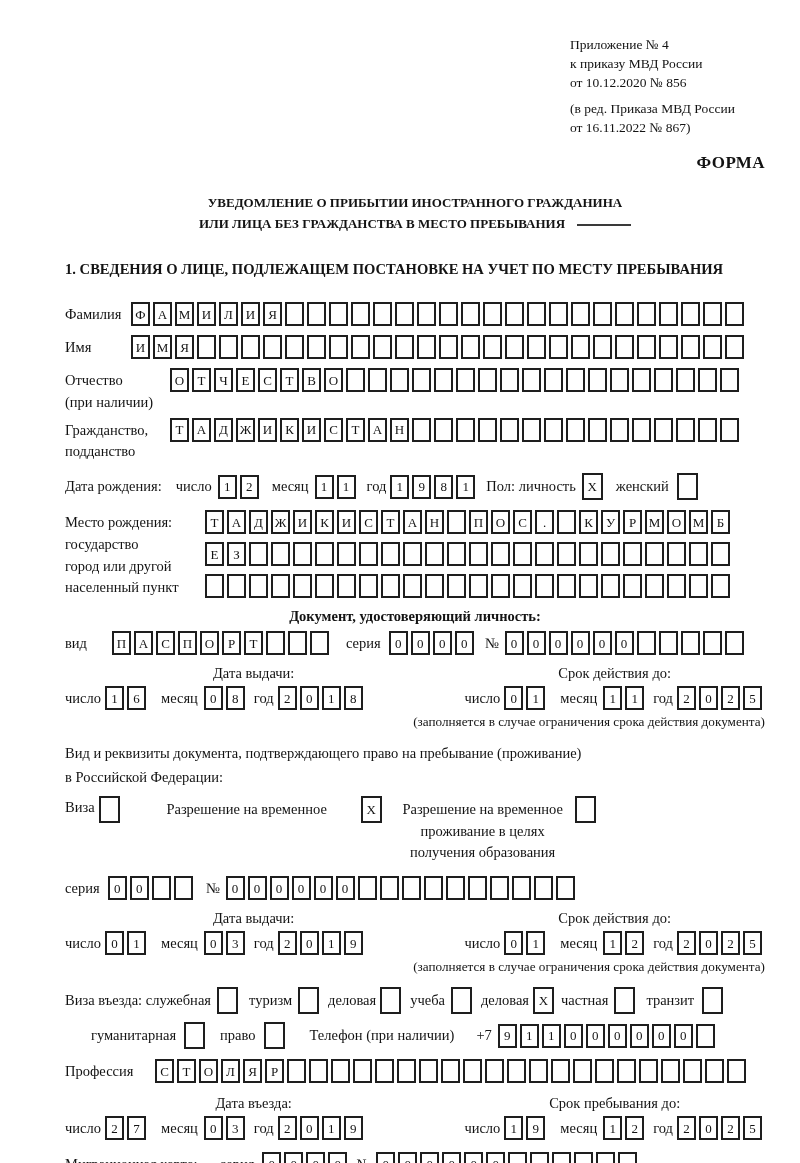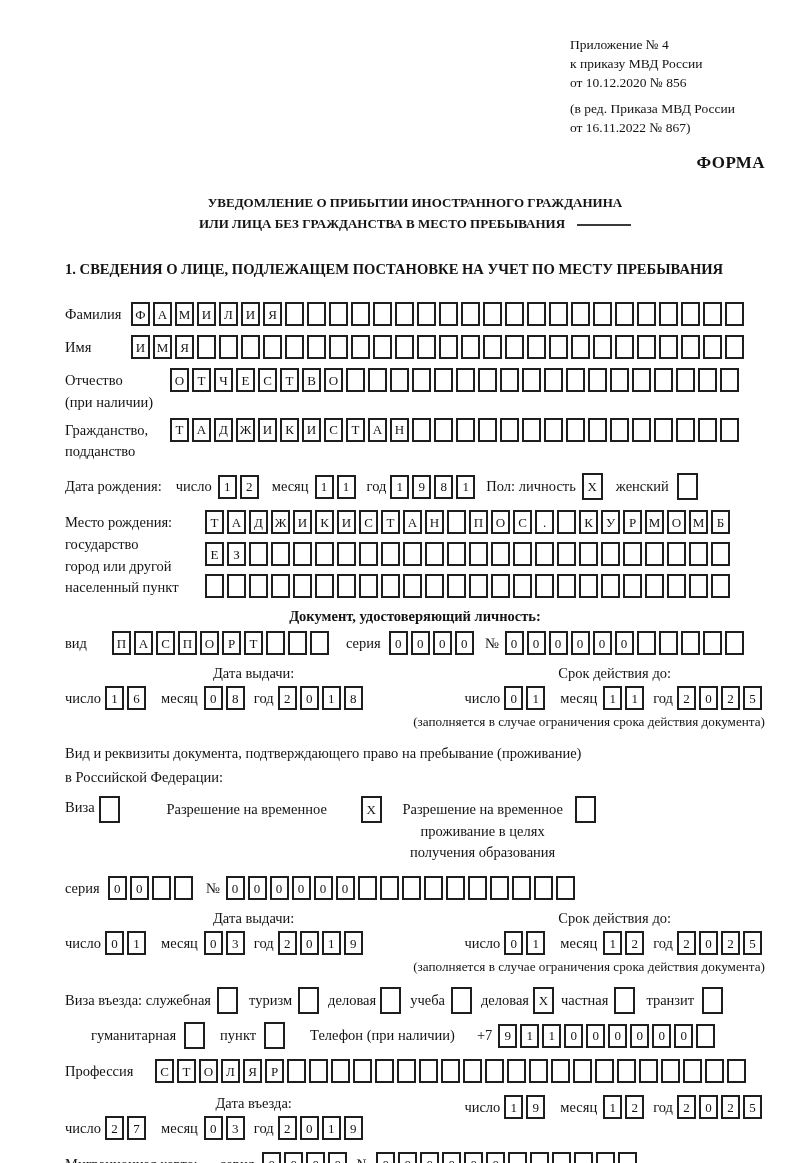--- a/index.html
+++ b/index.html
@@ -565,21 +565,21 @@
     <span class="cells cb">
         <span class="cell"></span>
       </span>
   </div>
 
   <div class="inline-row" style="margin-top:8px;">
     <span style="margin-left:26px;" class="mr8">гуманитарная</span>
     <span class="cells cb">
         <span class="cell"></span>
       </span>
-    <span class="ml12 mr8">пункт</span>
+    <span class="ml12 mr8">право</span>
     <span class="cells cb">
         <span class="cell"></span>
       </span>
     <span class="ml22">Телефон (при наличии)</span>
     <span class="ml22 mr6">+7</span>
     <span class="cells">
         <span class="cell">9</span>
         <span class="cell">1</span>
         <span class="cell">1</span>
         <span class="cell">0</span>
@@ -642,20 +642,21 @@
         <span class="ml6 mr4">год</span>
         <span class="cells">
             <span class="cell">2</span>
             <span class="cell">0</span>
             <span class="cell">1</span>
             <span class="cell">9</span>
           </span>
       </div>
     </div>
     <div class="date-col right">
+      <div class="date-head">Срок пребывания до:</div>
       <div class="date-line">
         <span class="mr4">число</span>
         <span class="cells">
             <span class="cell">1</span>
             <span class="cell">9</span>
           </span>
         <span class="ml12 mr6">месяц</span>
         <span class="cells">
             <span class="cell">1</span>
             <span class="cell">2</span>

